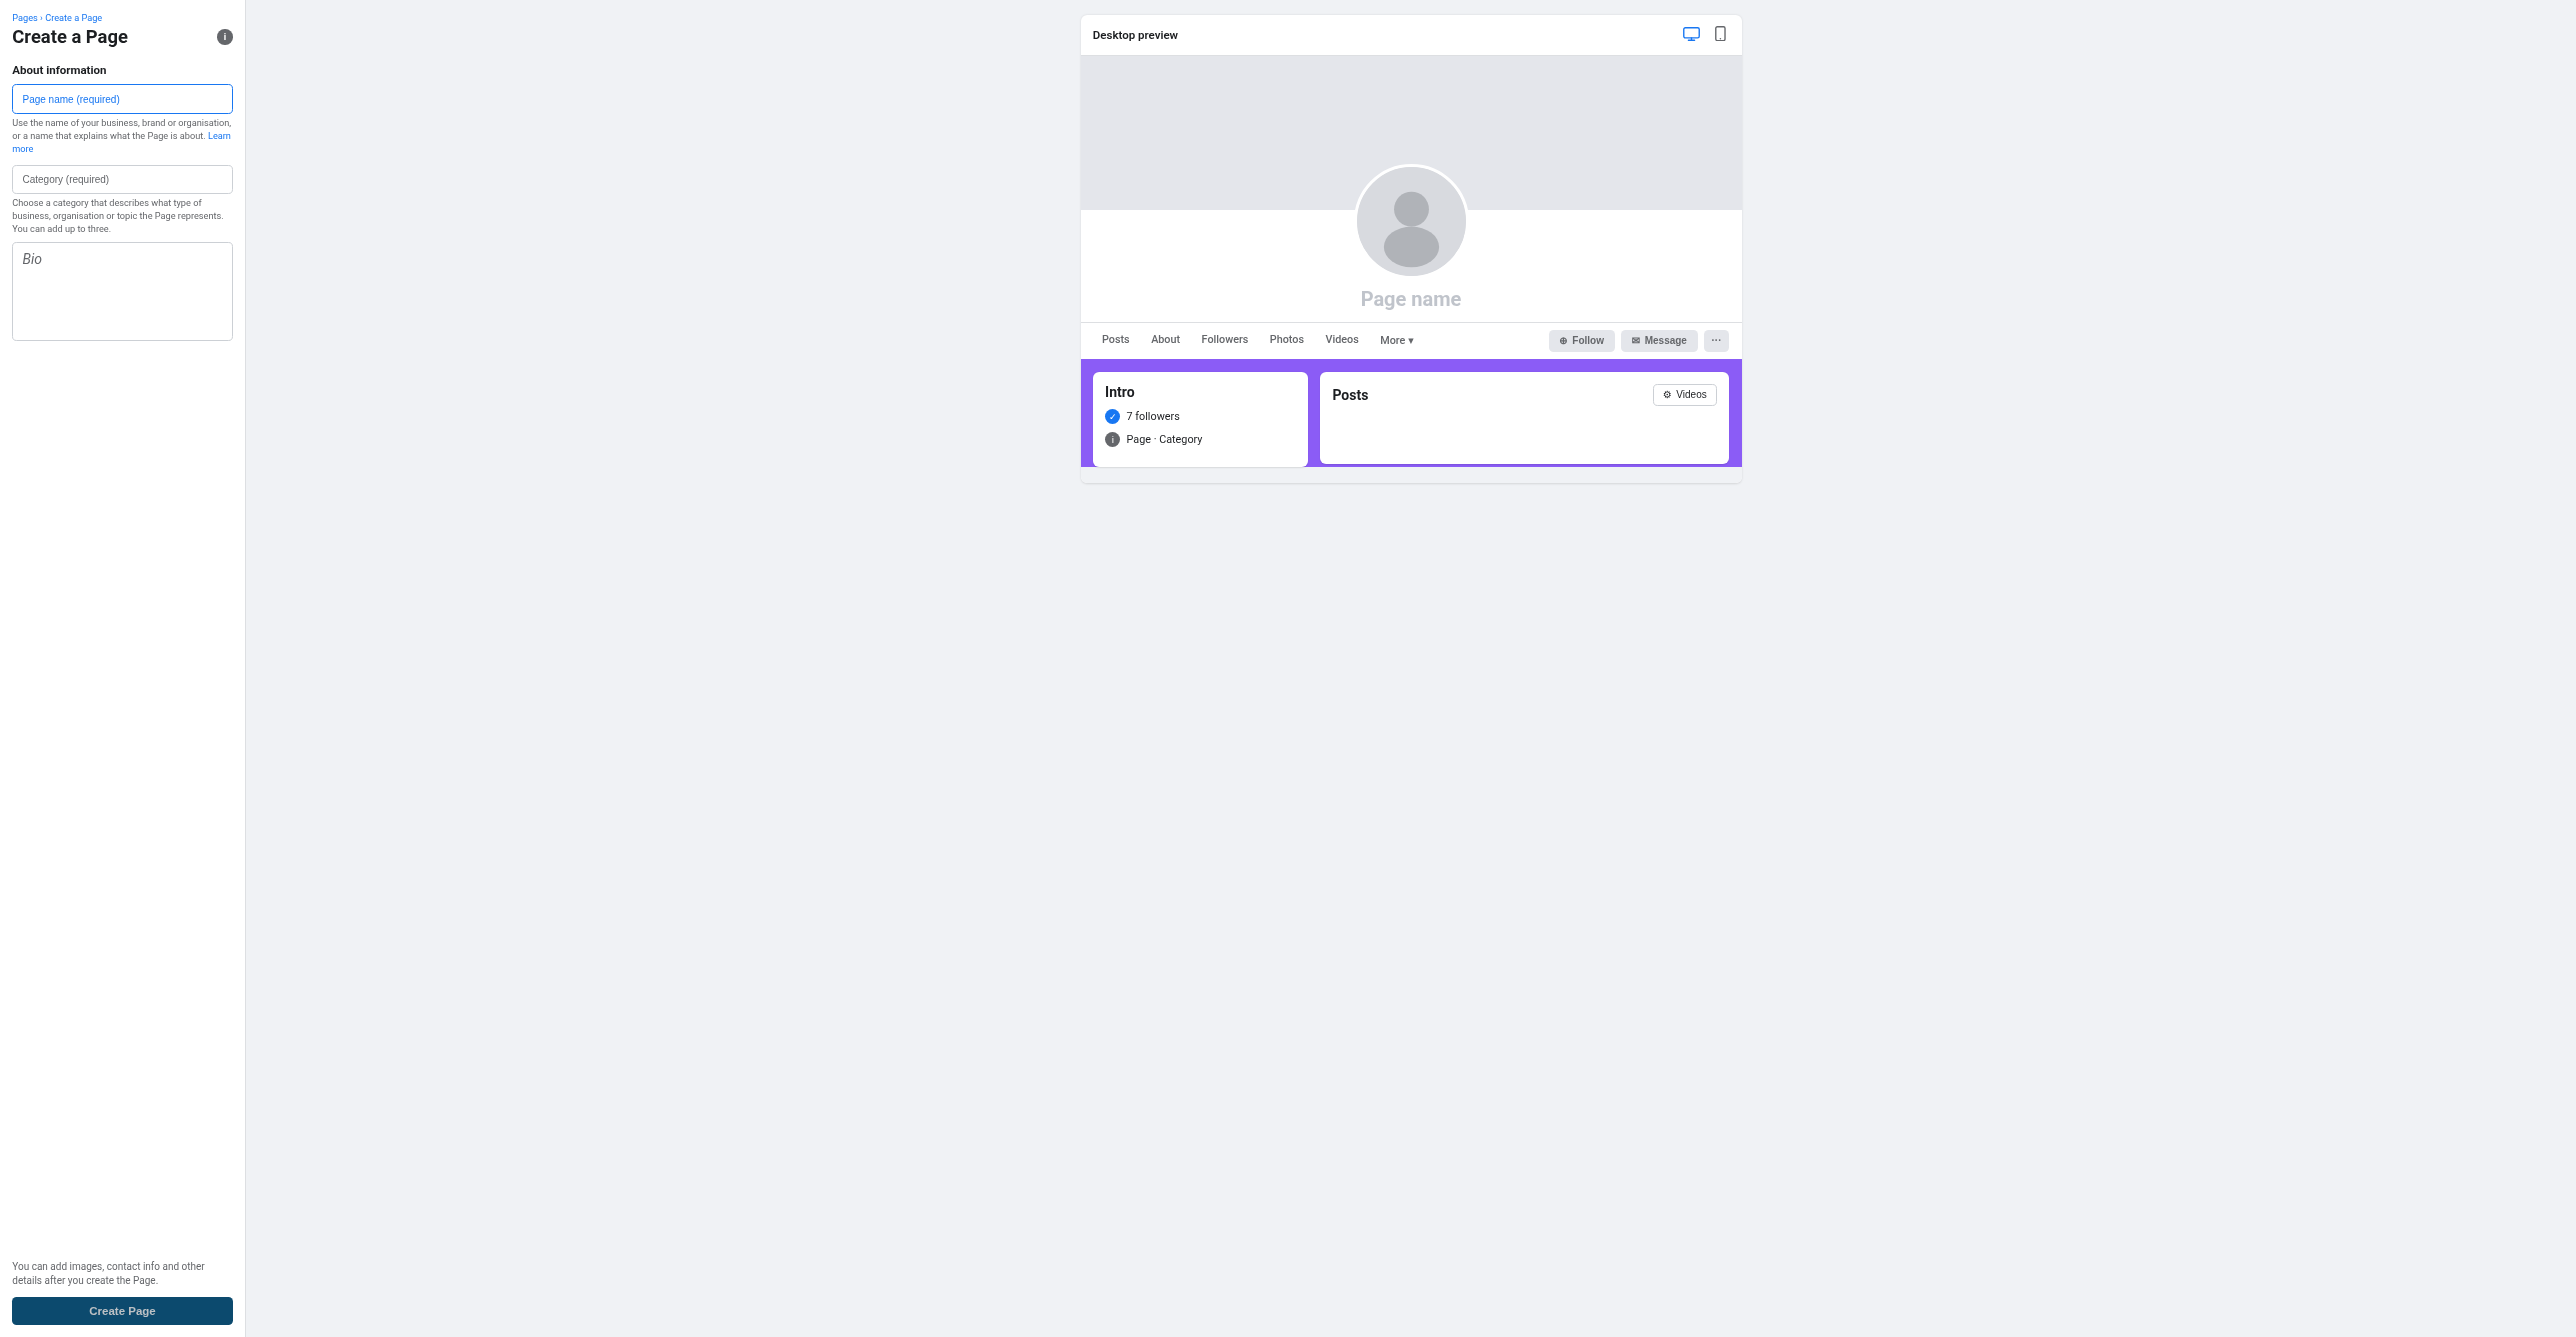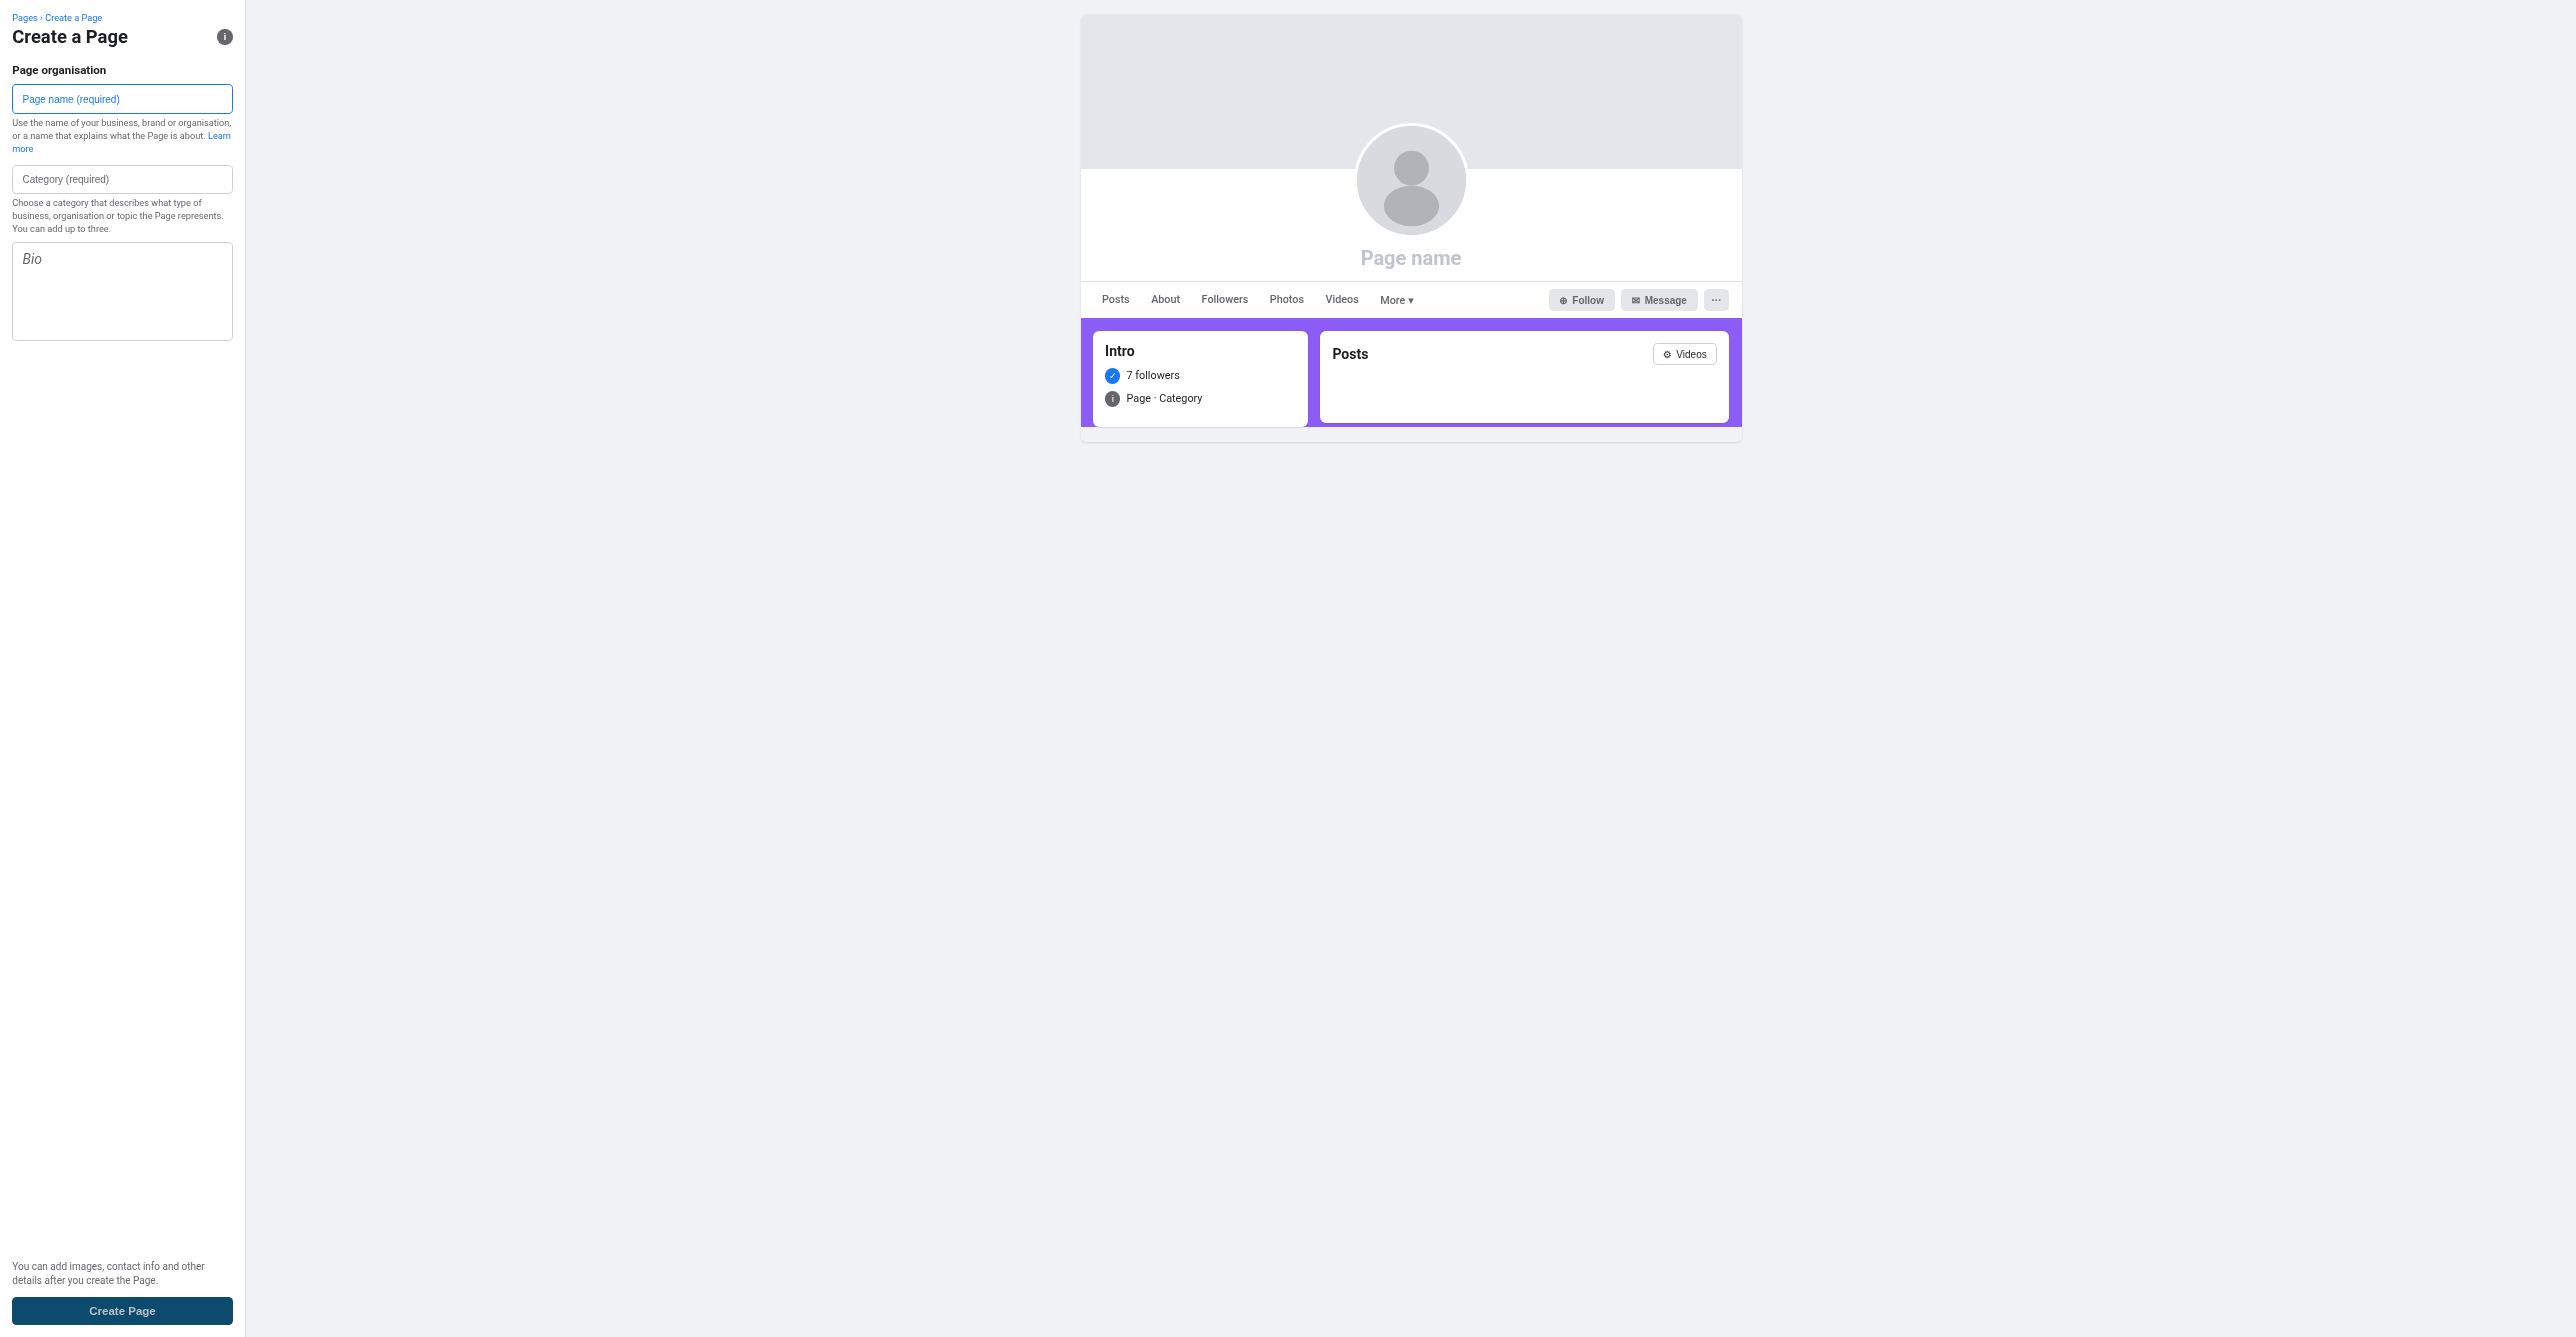--- a/index.html
+++ b/index.html
@@ -369,21 +369,21 @@
     <span>Create a Page</span>
   </div>
 
   <div class="page-title">
     <span>Create a Page</span>
     <div class="info-icon">
       <span>i</span>
     </div>
   </div>
 
-  <div class="section-title">Page organisation</div>
+  <div class="section-title">About information</div>
 
   <input class="text-input" type="text" placeholder="Page name (required)" style="">
   <p class="helper-text">
     <span>Use the name of your business, brand or organisation, or a name that explains what the Page is about.</span>
     <a href="#">Learn more</a>
   </p>
 
   <input class="text-input grey-border" type="text" style="margin-top: 3.1px;" placeholder="Category (required)">
   <p class="helper-text">Choose a category that describes what type of business, organisation or topic the Page represents. You can add up to three.</p>
 
@@ -391,20 +391,37 @@
 
   <div class="bottom-note">
     <p>You can add images, contact info and other details after you create the Page.</p>
   </div>
   <button class="create-page-btn">Create Page</button>
 </div>
 
 <div class="right-panel">
   <div class="preview-card">
 
+    <div class="preview-header">
+      <span class="preview-title">Desktop preview</span>
+      <div class="preview-icons">
+        <button class="preview-icon-btn active" title="Desktop">
+          <svg width="17" height="14" viewBox="0 0 22 18" fill="none">
+            <rect x="1" y="1" width="20" height="13" rx="2" stroke="#1877f2" stroke-width="1.8" fill="none"></rect>
+            <path d="M7 17h8M11 14v3" stroke="#1877f2" stroke-width="1.8" stroke-linecap="round"></path>
+          </svg>
+        </button>
+        <button class="preview-icon-btn" title="Mobile">
+          <svg width="10.8" height="15.4" viewBox="0 0 14 20" fill="none">
+            <rect x="1" y="1" width="12" height="18" rx="2" stroke="#65676b" stroke-width="1.8" fill="none"></rect>
+            <circle cx="7" cy="16.5" r="1" fill="#65676b"></circle>
+          </svg>
+        </button>
+      </div>
+    </div>
 
     <div class="page-preview-content">
 
       <div class="cover-photo"></div>
 
       <div class="profile-section">
         <div class="avatar-wrapper">
           <svg class="avatar-svg" viewBox="0 0 150 150" fill="none">
             <circle cx="75" cy="75" r="75" fill="#d8dadf"></circle>
             <circle cx="75" cy="58" r="24" fill="#b0b3b8"></circle>

